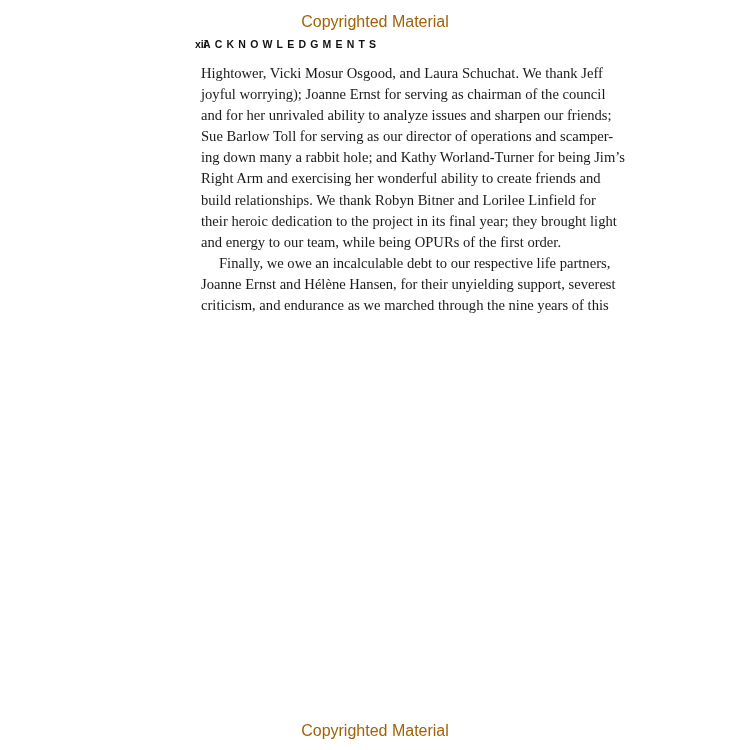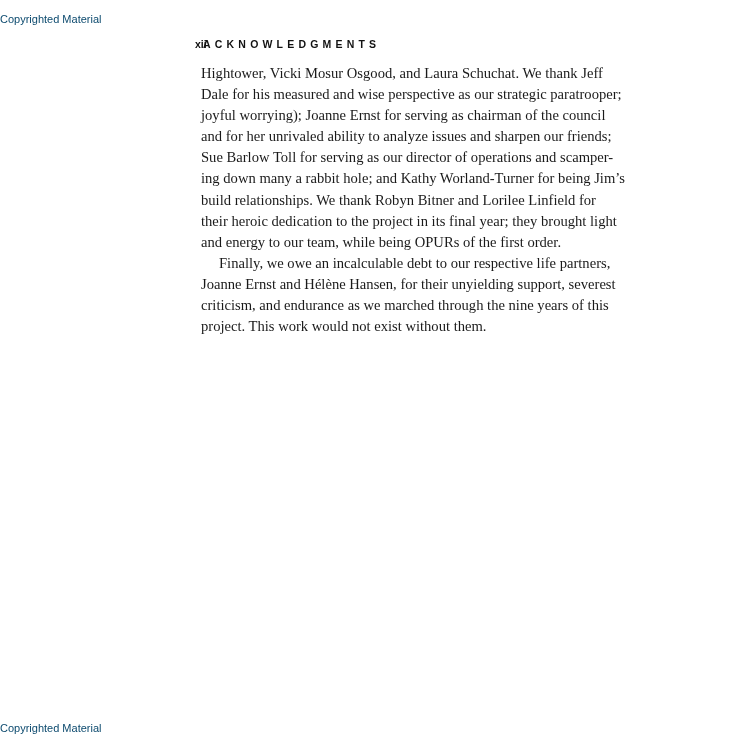--- a/index.html
+++ b/index.html
@@ -10,24 +10,24 @@
     body {
       width: 750px;
       height: 750px;
       position: relative;
       overflow: hidden;
     }
     .watermark {
       position: absolute;
       left: 0;
       width: 750px;
-      text-align: left;
+      text-align: center;
       font-family: "Liberation Sans", sans-serif;
-      font-size: 11px;
-      color: #0c4a6e;
+      font-size: 16px;
+      color: #a16207;
     }
     .watermark.top { top: 13px; }
     .watermark.bottom { top: 722px; }
     .running-head {
       position: absolute;
       top: 38px;
       left: 193px;
       width: 364px;
       height: 16px;
       font-family: "Liberation Sans", sans-serif;
@@ -81,30 +81,29 @@
 <div class="watermark top">Copyrighted Material</div>
 
 <div class="running-head">
   <span class="folio">xii</span>
   <span class="section-title">ACKNOWLEDGMENTS</span>
 </div>
 
 <div class="text-block">
   <div>
     <span class="line">Hightower, Vicki Mosur Osgood, and Laura Schuchat. We thank Jeff</span>
-    <span class="line">Dale for his measured and wise perspective as our strategic paratrooper;</span>
     <span class="line">joyful worrying); Joanne Ernst for serving as chairman of the council</span>
     <span class="line">and for her unrivaled ability to analyze issues and sharpen our friends;</span>
     <span class="line">Sue Barlow Toll for serving as our director of operations and scamper-</span>
     <span class="line">ing down many a rabbit hole; and Kathy Worland-Turner for being Jim’s</span>
+    <span class="line">Right Arm and exercising her wonderful ability to create friends and</span>
     <span class="line">build relationships. We thank Robyn Bitner and Lorilee Linfield for</span>
     <span class="line">their heroic dedication to the project in its final year; they brought light</span>
     <span class="line last">and energy to our team, while being OPURs of the first order.</span>
   </div>
   <div>
     <span class="line indent">Finally, we owe an incalculable debt to our respective life partners,</span>
     <span class="line">Joanne Ernst and Hélène Hansen, for their unyielding support, severest</span>
     <span class="line">criticism, and endurance as we marched through the nine years of this</span>
-    <span class="line last">project. This work would not exist without them.</span>
   </div>
 </div>
 
 <div class="watermark bottom">Copyrighted Material</div>
 
 </body></html>

